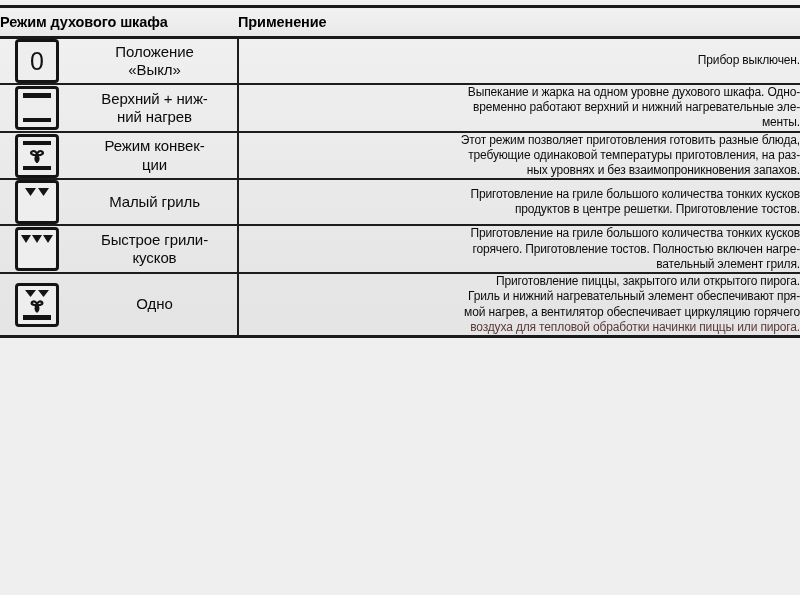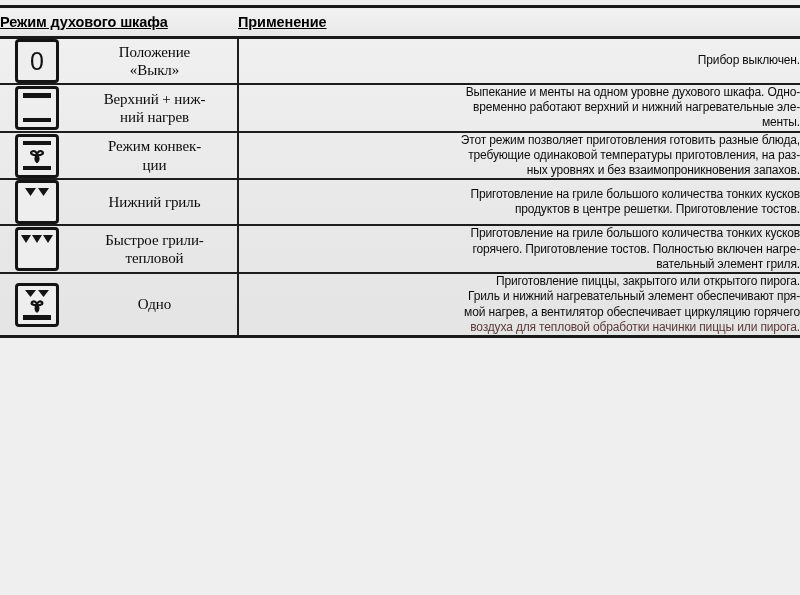--- a/index.html
+++ b/index.html
@@ -29,21 +29,20 @@
     background: linear-gradient(180deg, #f1f1f1 0%, #e9e9e9 55%, #e4e4e4 100%);
   }
 
   
   .hdr-row td {
     background: linear-gradient(180deg, #f2f2f2 0%, #e8e8e8 100%);
     border-top: 3px solid #1a1a1a;
     border-bottom: 3px solid #1a1a1a;
     padding: 0;
     height: 28px;
-    text-decoration: underline;
   }
   .hdr-mode {
     font-size: 14.5px;
     font-weight: bold;
     color: #000;
     padding-left: 10px;
     letter-spacing: -0.1px;
     white-space: nowrap;
   }
   .hdr-use {
@@ -83,21 +82,20 @@
     align-items: center;
   }
   .mode-label {
     flex: 1 1 auto;
     text-align: center;
     font-size: 15px;
     line-height: 1.22;
     color: #0a0a0a;
     padding-right: 6px;
     letter-spacing: -0.1px;
-    font-family: Liberation Serif, serif;
   }
   .mode-label .l2 { display: block; }
 
   .cell-use {
     padding: 5px 8px 6px 8px;
     text-align: right;
     font-size: 12px;
     line-height: 1.27;
     color: #0c0c0c;
     letter-spacing: -0.15px;
@@ -206,21 +204,21 @@
                 <span class="bar botthin"></span>
               </div>
             </div>
             <div class="mode-label">
               <span class="l1">Верхний + ниж-</span>
               <span class="l2">ний нагрев</span>
             </div>
           </div>
         </td>
         <td class="cell-use">
-          <span class="ln">Выпекание и менты на одном уровне духового шкафа. Одно-</span>
+          <span class="ln">Выпекание и жарка на одном уровне духового шкафа. Одно-</span>
           <span class="ln">временно работают верхний и нижний нагревательные эле-</span>
           <span class="ln">менты.</span>
         </td>
       </tr>
 
       <tr class="body-row">
         <td class="cell-mode">
           <div class="mode-inner">
             <div class="icon-box-wrap">
               <div class="ibox">
@@ -254,21 +252,21 @@
           <div class="mode-inner">
             <div class="icon-box-wrap">
               <div class="ibox">
                 <svg class="grill" width="24" height="9" viewBox="0 0 24 9">
                   <path d="M0 0 H11 L5.5 8 Z" fill="#141414"></path>
                   <path d="M13 0 H24 L18.5 8 Z" fill="#141414"></path>
                 </svg>
               </div>
             </div>
             <div class="mode-label">
-              <span class="l1">Нижний гриль</span>
+              <span class="l1">Малый гриль</span>
             </div>
           </div>
         </td>
         <td class="cell-use">
           <span class="ln">Приготовление на гриле большого количества тонких кусков</span>
           <span class="ln">продуктов в центре решетки. Приготовление тостов.</span>
         </td>
       </tr>
 
       <tr class="body-row">
@@ -278,21 +276,21 @@
               <div class="ibox">
                 <svg class="grill" width="32" height="9" viewBox="0 0 32 9">
                   <path d="M0 0 H10 L5 8 Z" fill="#141414"></path>
                   <path d="M11 0 H21 L16 8 Z" fill="#141414"></path>
                   <path d="M22 0 H32 L27 8 Z" fill="#141414"></path>
                 </svg>
               </div>
             </div>
             <div class="mode-label">
               <span class="l1">Быстрое грили-</span>
-              <span class="l2">тепловой</span>
+              <span class="l2">кусков</span>
             </div>
           </div>
         </td>
         <td class="cell-use">
           <span class="ln">Приготовление на гриле большого количества тонких кусков</span>
           <span class="ln">горячего. Приготовление тостов. Полностью включен нагре-</span>
           <span class="ln">вательный элемент гриля.</span>
         </td>
       </tr>
 

